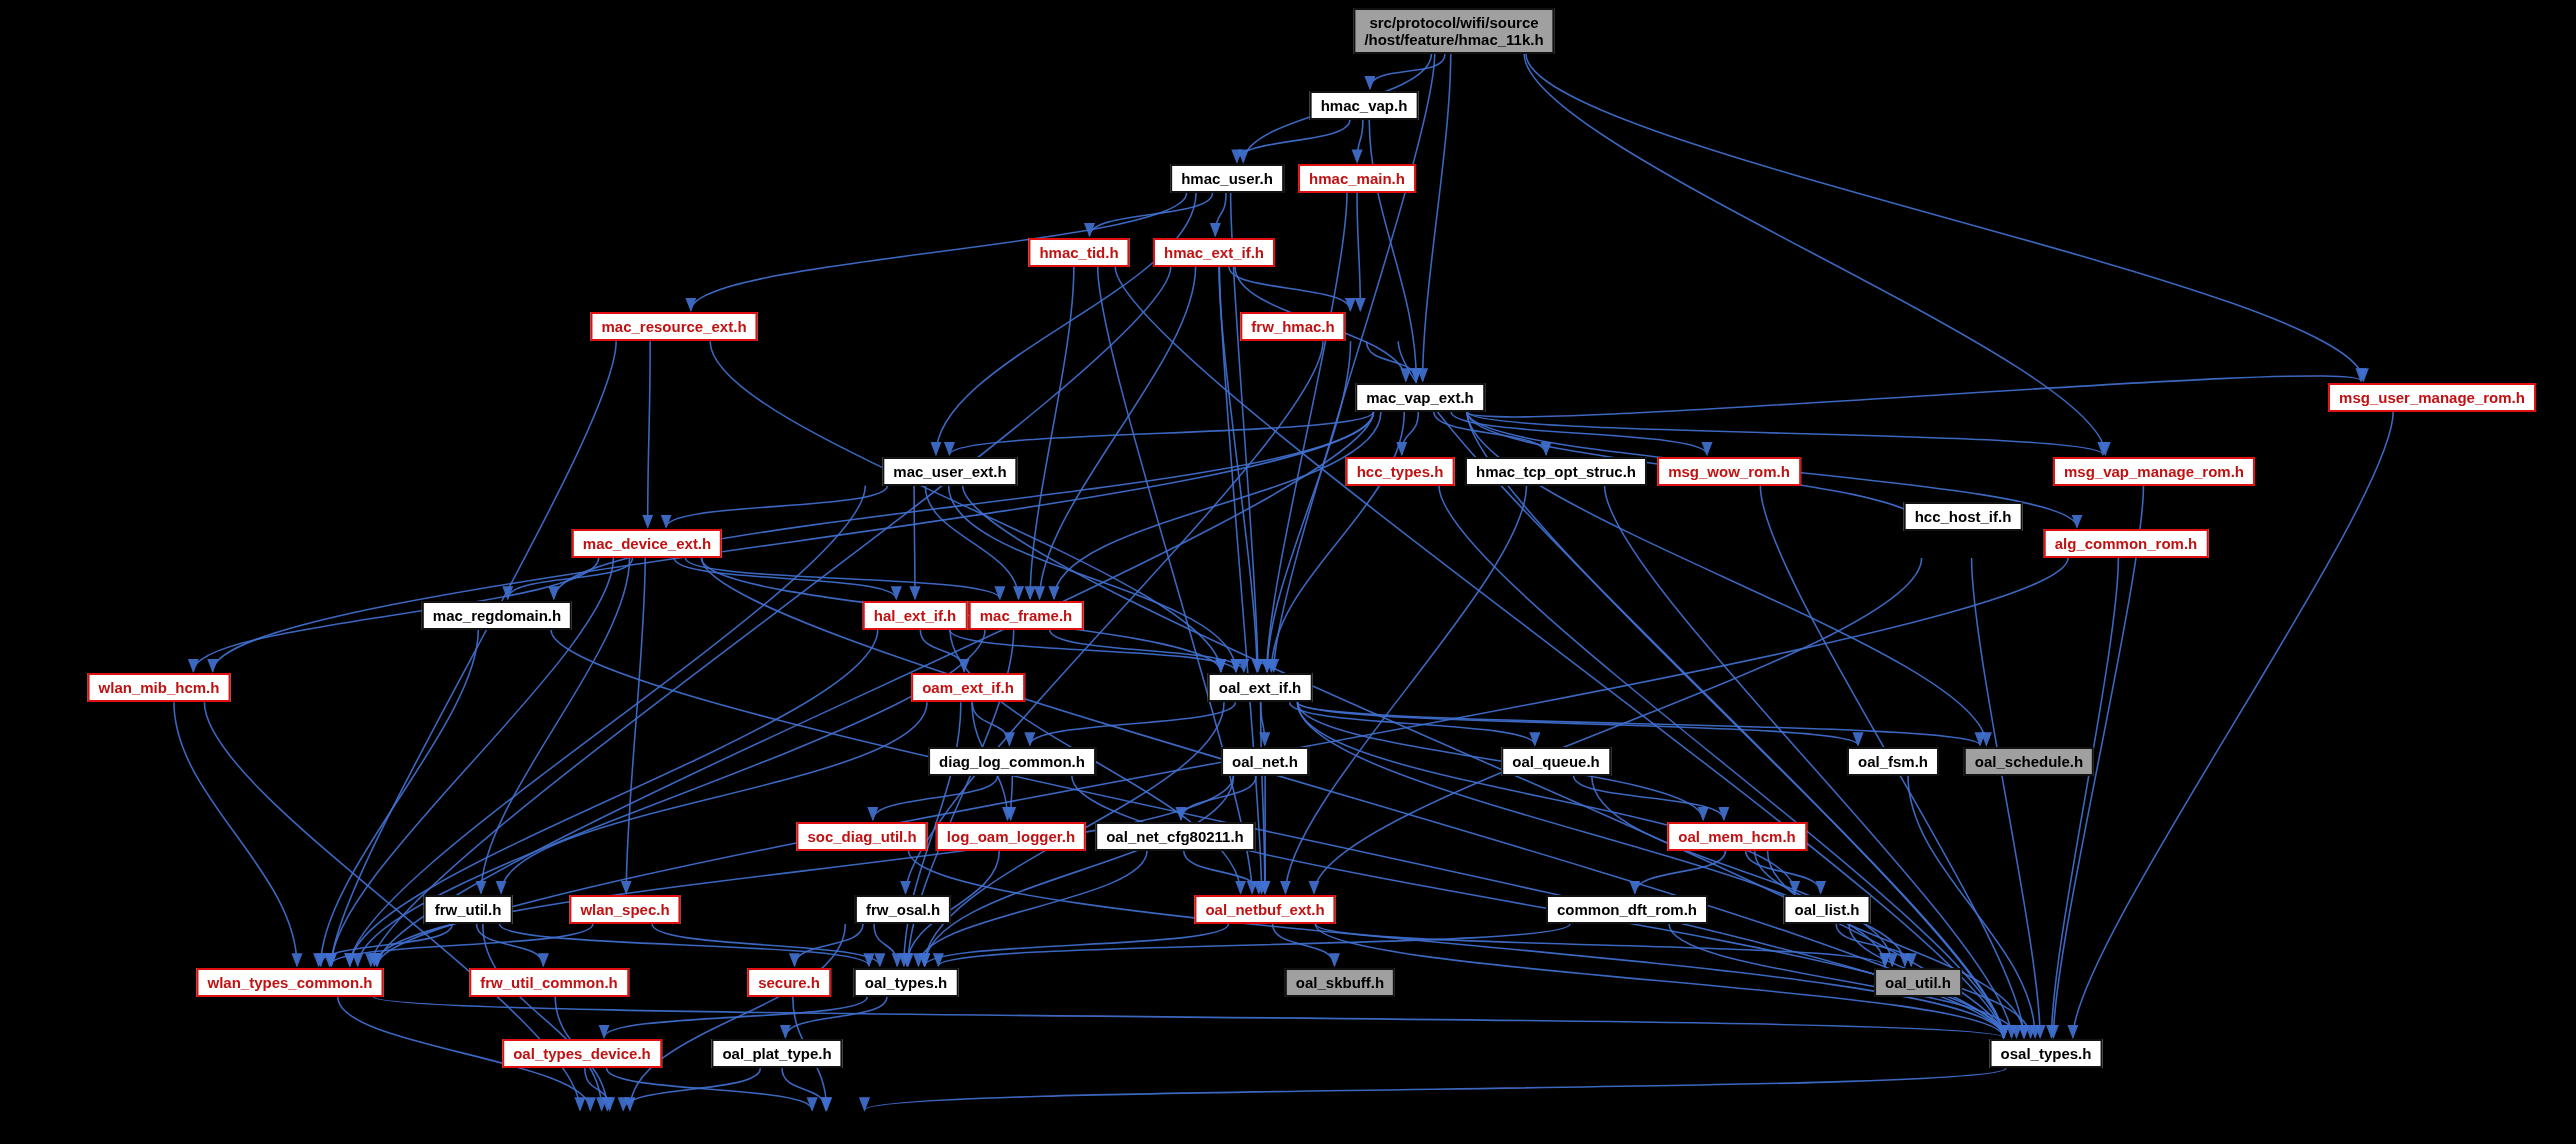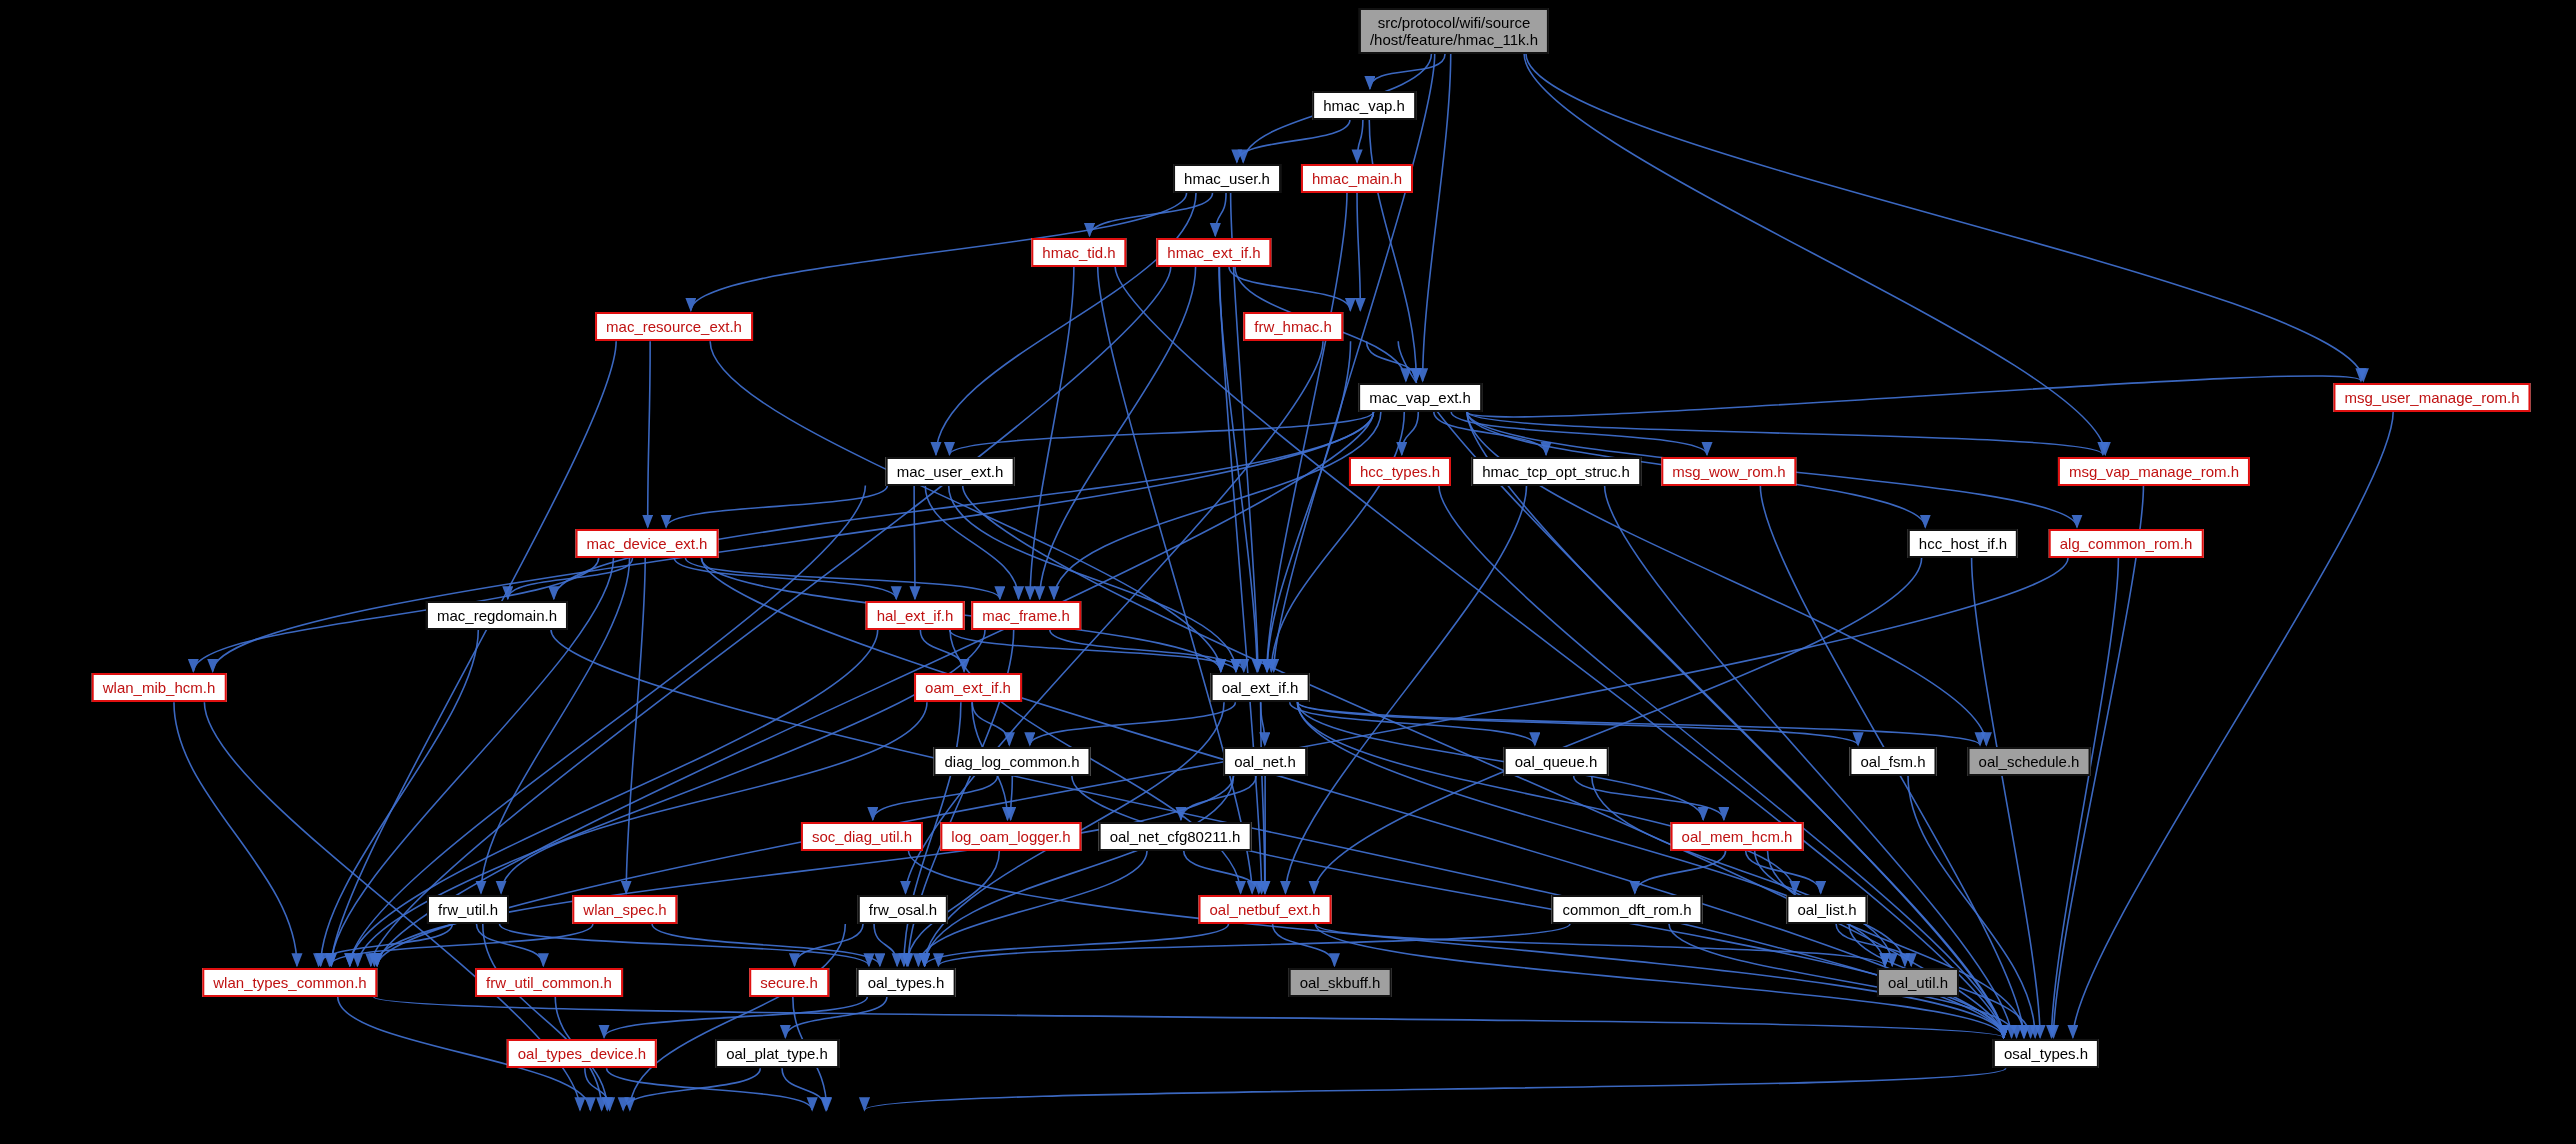--- a/index.html
+++ b/index.html
@@ -1,19 +1,20 @@
 <!DOCTYPE html>
 <html style="--bg: #000000; --edge: #4070d0; --node-bg: #ffffff; --node-border: #121212; --node-text: #000000; --red-border: #e01010; --red-text: #c01212; --gray-bg: #a0a0a0;"><head>
 <meta charset="utf-8">
 <style>
   html,body{margin:0;padding:0;background:#000;}
   #graph{
     position:relative;width:2576px;height:1112px;overflow:hidden;
     background:var(--bg,#000);
     font-family:"Liberation Sans",sans-serif;
+    font-weight:bold;
   }
   #edges{position:absolute;left:0;top:0;width:2576px;height:1145px;}
   .edge{fill:none;stroke:var(--edge,#4070d0);stroke-width:1.6;opacity:.92;}
   #arrow path{fill:var(--edge,#4070d0);}
   .node{
     position:absolute;transform:translateX(-50%);
     white-space:pre-line;text-align:center;
     font-size:15px;line-height:17px;padding:4px 9px;
     border:2px solid;box-sizing:border-box;cursor:default;
   }
@@ -186,21 +187,21 @@
     <div class="node red" style="left: 650px; top: 312px; margin-left: 24px;">mac_resource_ext.h</div>
     <div class="node red" style="left: 1293px; top: 312px;">frw_hmac.h</div>
     <div class="node plain" style="left: 1420px; top: 383px;">mac_vap_ext.h</div>
     <div class="node red" style="left: 2432px; top: 383px;">msg_user_manage_rom.h</div>
     <div class="node red" style="left: 1400px; top: 457px;">hcc_types.h</div>
     <div class="node plain" style="left: 1556px; top: 457px;">hmac_tcp_opt_struc.h</div>
     <div class="node red" style="left: 1729px; top: 457px;">msg_wow_rom.h</div>
     <div class="node red" style="left: 2154px; top: 457px;">msg_vap_manage_rom.h</div>
     <div class="node plain" style="left: 914px; top: 457px; margin-left: 36px;">mac_user_ext.h</div>
     <div class="node red" style="left: 647px; top: 529px;">mac_device_ext.h</div>
-    <div class="node plain" style="left: 1963px; top: 529px;">hcc_host_if.h</div>
+    <div class="node plain" style="left: 1963px; top: 502px;">hcc_host_if.h</div>
     <div class="node red" style="left: 2126px; top: 529px;">alg_common_rom.h</div>
     <div class="node plain" style="left: 497px; top: 601px;">mac_regdomain.h</div>
     <div class="node red" style="left: 915px; top: 601px;">hal_ext_if.h</div>
     <div class="node red" style="left: 1026px; top: 601px;">mac_frame.h</div>
     <div class="node red" style="left: 159px; top: 673px;">wlan_mib_hcm.h</div>
     <div class="node red" style="left: 968px; top: 673px;">oam_ext_if.h</div>
     <div class="node plain" style="left: 1260px; top: 673px;">oal_ext_if.h</div>
     <div class="node plain" style="left: 1012px; top: 747px;">diag_log_common.h</div>
     <div class="node plain" style="left: 1265px; top: 747px;">oal_net.h</div>
     <div class="node plain" style="left: 1556px; top: 747px;">oal_queue.h</div>

